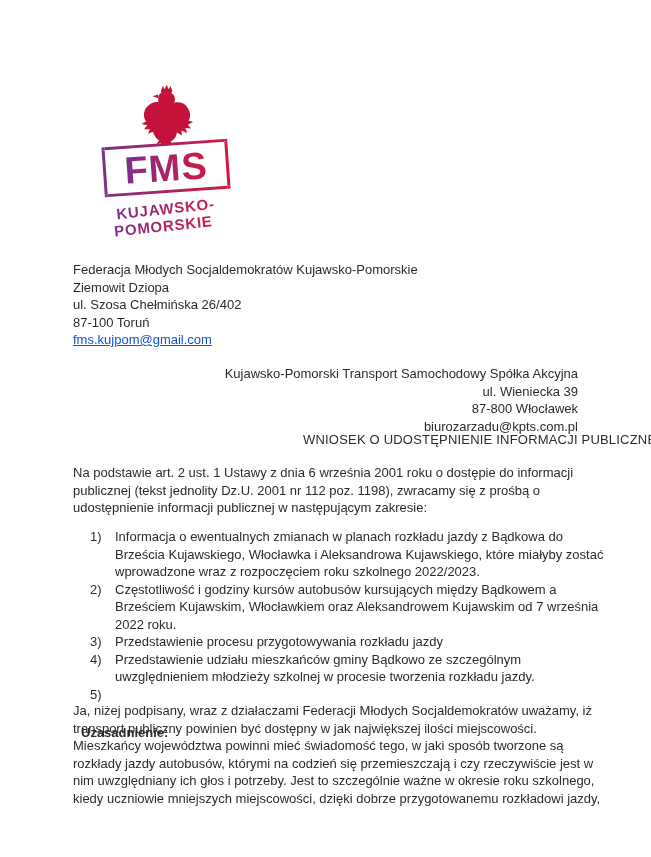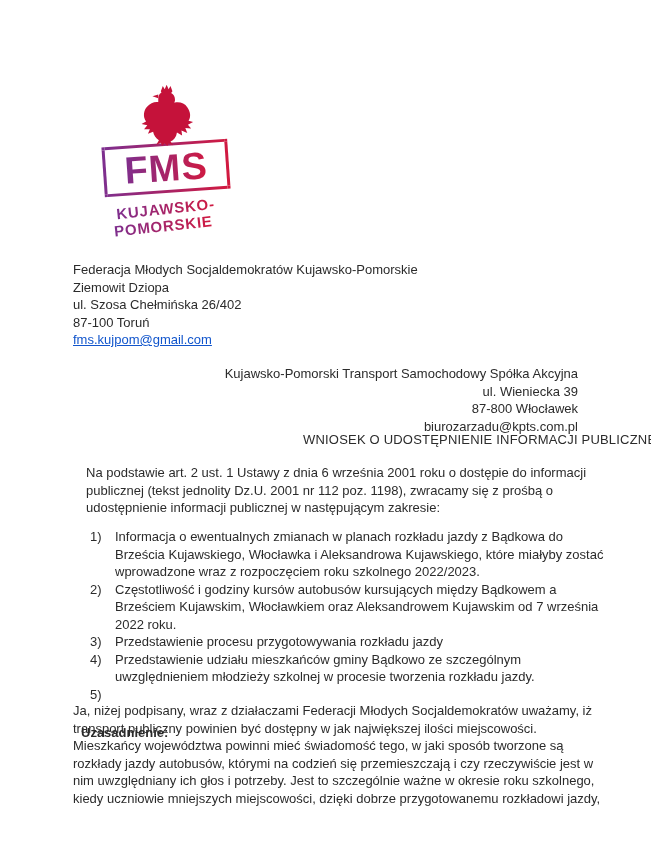--- a/index.html
+++ b/index.html
@@ -86,21 +86,21 @@
   .doc-title {
     position: absolute;
     left: 12px;
     top: 431px;
     width: 100%;
     text-align: right;
     letter-spacing: 0.2px;
   }
   .intro {
     position: absolute;
-    left: 86px;
+    left: 73px;
     top: 464px;
   }
   .num-list {
     position: absolute;
     left: 90px;
     top: 528px;
   }
   .li-row { display: flex; }
   .li-num { width: 25px; flex: 0 0 25px; }
   .just-heading {

